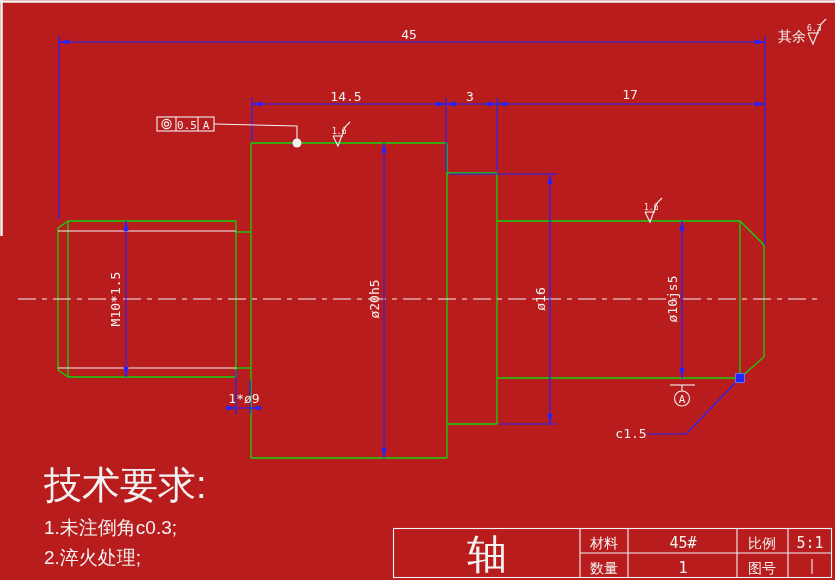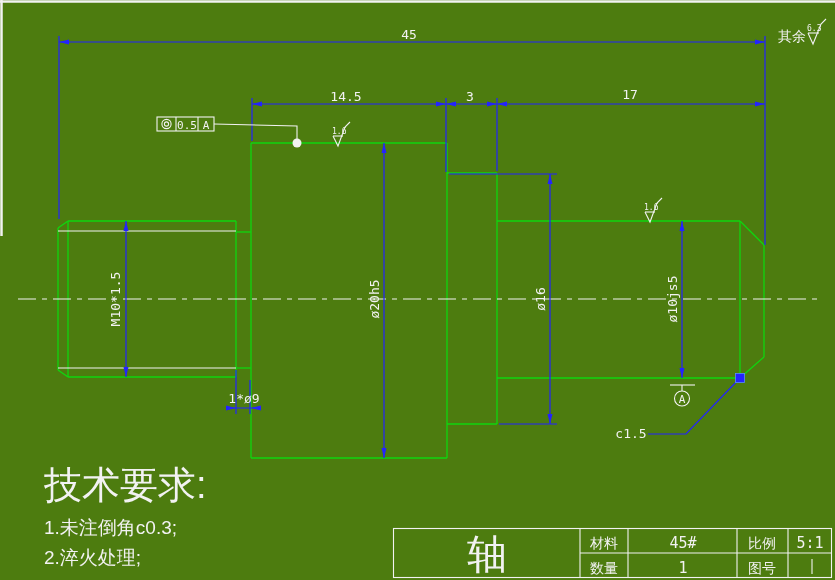--- a/index.html
+++ b/index.html
@@ -1,16 +1,16 @@
 <!DOCTYPE html>
 <html><head>
 <meta charset="utf-8">
 <style>
   html,body{margin:0;padding:0;background:#11151a;}
-  .stage{position:relative;width:835px;height:580px;background:#4d7c0f;overflow:hidden;
+  .stage{position:relative;width:835px;height:580px;background:#b91c1c;overflow:hidden;
          font-family:"Liberation Sans",sans-serif;}
   svg{position:absolute;left:0;top:0;}
   .g{stroke:#0fd60f;stroke-width:1.3;fill:none;}
   .b{stroke:#2323ff;stroke-width:1.2;fill:none;}
   .bf{fill:#2323ff;stroke:none;}
   .w{stroke:#f2f2f2;stroke-width:1.1;fill:none;}
   .wf{fill:#f2f2f2;stroke:none;}
   .dimtxt{fill:#f2f2f2;font-family:"DejaVu Sans Mono",monospace;font-size:13px;}
   .smtxt{fill:#f2f2f2;font-family:"DejaVu Sans Mono",monospace;font-size:11px;}
   .cjk{fill:#f2f2f2;font-family:"Liberation Sans",sans-serif;}

